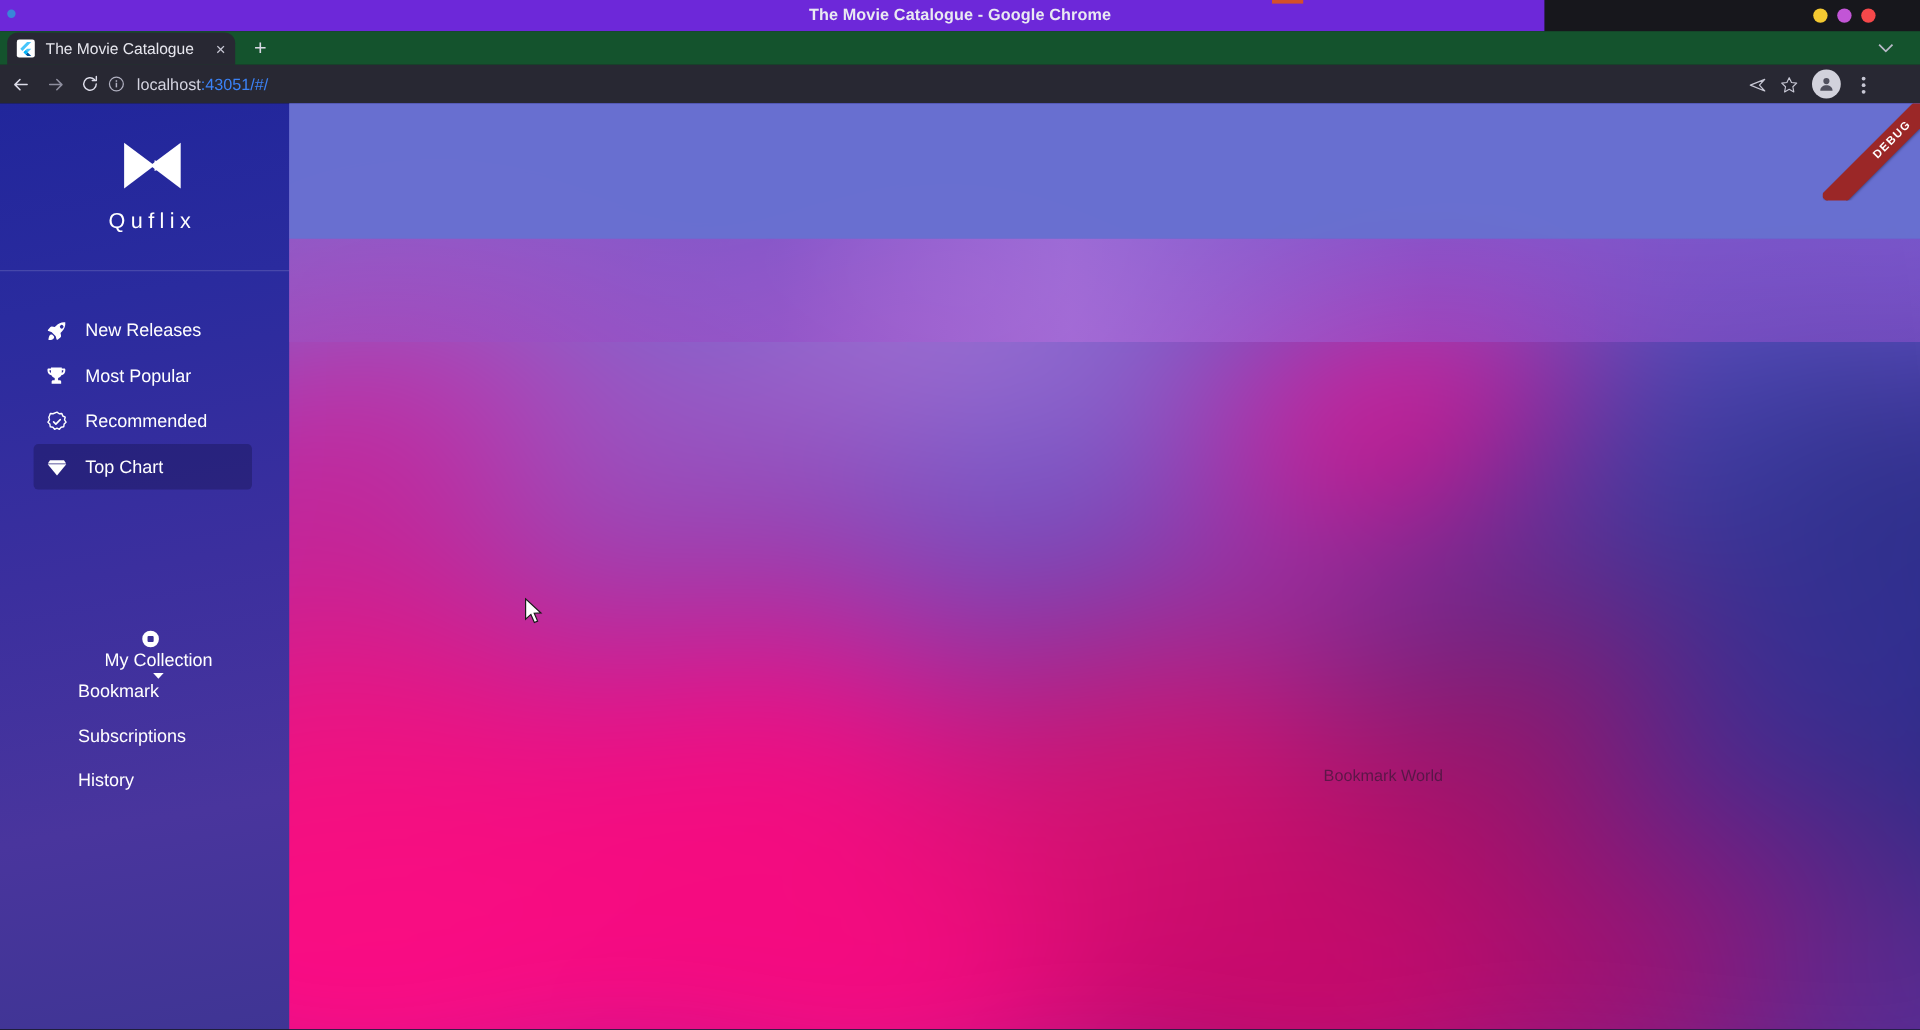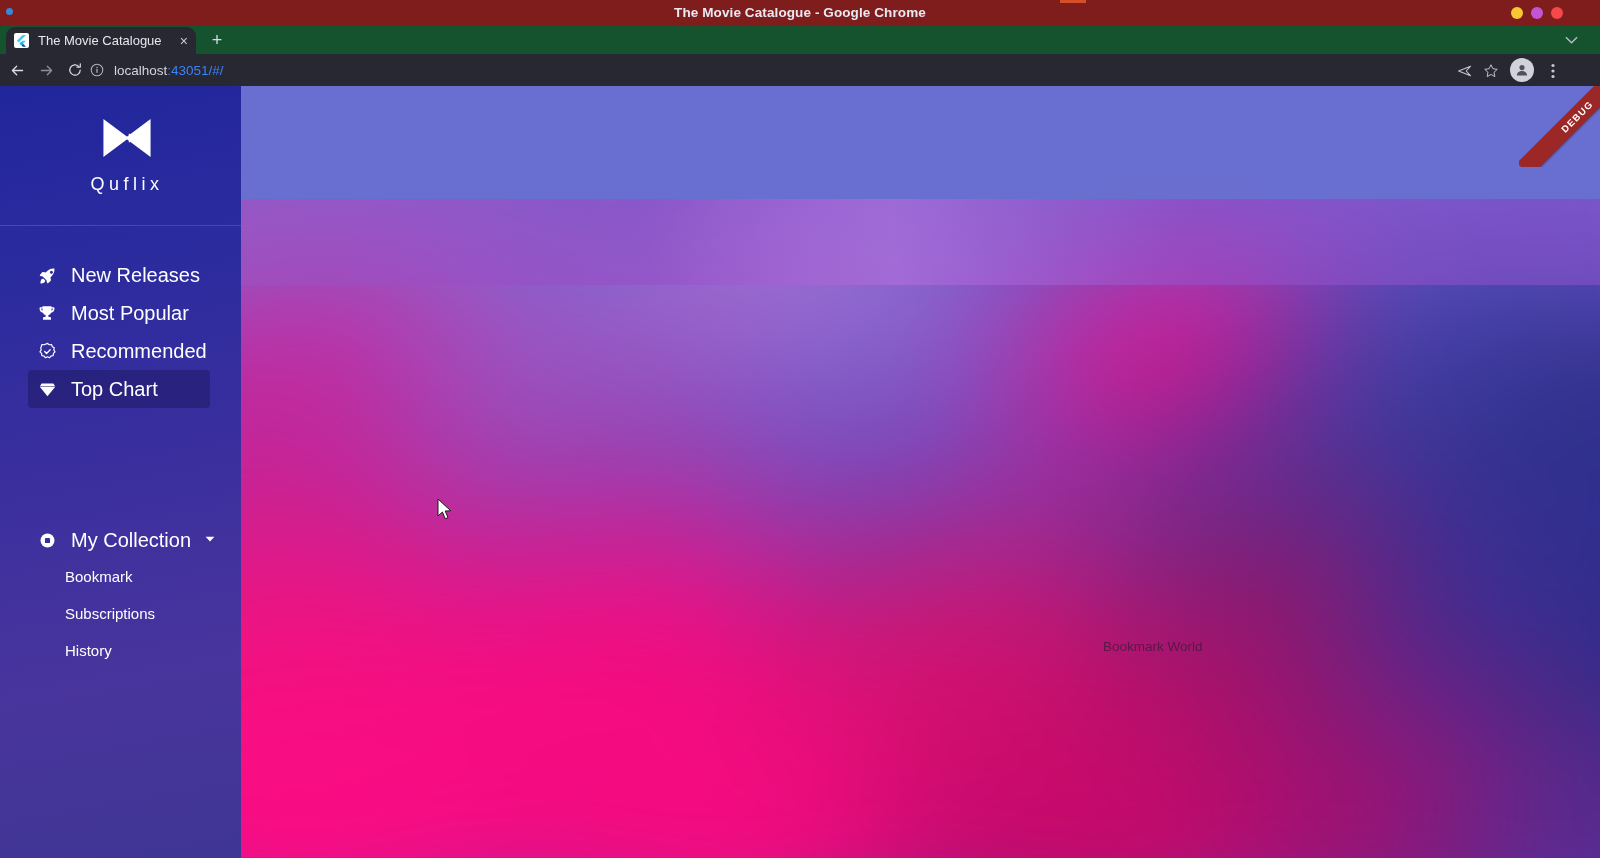--- a/index.html
+++ b/index.html
@@ -7,22 +7,22 @@
     width: 1600px; height: 858px;
     overflow: hidden;
     background: #17171c;
     font-family: "Liberation Sans", sans-serif;
   }
 
   
   #window { position: relative; width: 1600px; height: 858px; background: #17171c; }
 
   #titlebar {
-    position: absolute; top: 0; left: 0; width: 1600px; height: 26px;
-    background: #7f1d1d;
+    position: absolute; top: 0; left: 0; width: 1287px; height: 26px;
+    background: #6d28d9;
   }
   #titlebar-title {
     position: absolute; left: 0; top: 0; width: 1600px; height: 26px;
     line-height: 26px; text-align: center;
     color: #e9e9f2; font-size: 13.5px; font-weight: bold;
     letter-spacing: 0.1px;
   }
   .wdot { position: absolute; top: 7px; width: 12px; height: 12px; border-radius: 50%; }
   #wdot-min { left: 1511px; background: #f4c931; }
   #wdot-max { left: 1531px; background: #c255d6; }
@@ -113,27 +113,27 @@
     position: relative; height: 38px; margin: 0 31px 0 28px;
     display: flex; align-items: center; border-radius: 4px; padding-left: 9px;
   }
   .navitem + .navitem { margin-top: 0px; }
   .navitem.active { background: rgba(20,18,70,0.36); }
   .nav-icon {
     width: 20px; height: 20px; flex: 0 0 auto;
     display: flex; align-items: center; justify-content: center; color: #ffffff;
   }
   .nav-label {
-    margin-left: 14px; color: #ffffff; font-size: 20px; white-space: nowrap;
+    margin-left: 14px; color: #ffffff; font-size: 15px; white-space: nowrap;
   }
   .navitem.active .nav-label { font-weight: 400; }
 
   #collection { position: absolute; left: 0; top: 436px; width: 241px; }
   #collection-head {
-    height: 36px; margin: 0 28px; display: flex; align-items: center; padding-left: 9px;
+    height: 36px; margin: 0 28px; display: flex; align-items: center; padding-left: 9px; flex-direction: column;
   }
   #collection-chevron { margin-left: 14px; color: #ffffff; font-size: 9px; }
   .subitem {
     height: 37px; display: flex; align-items: center; padding-left: 65px;
     color: #ffffff; font-size: 15px;
   }
 
   
   #content {
     position: absolute; left: 241px; top: 0; width: 1359px; height: 772px;

